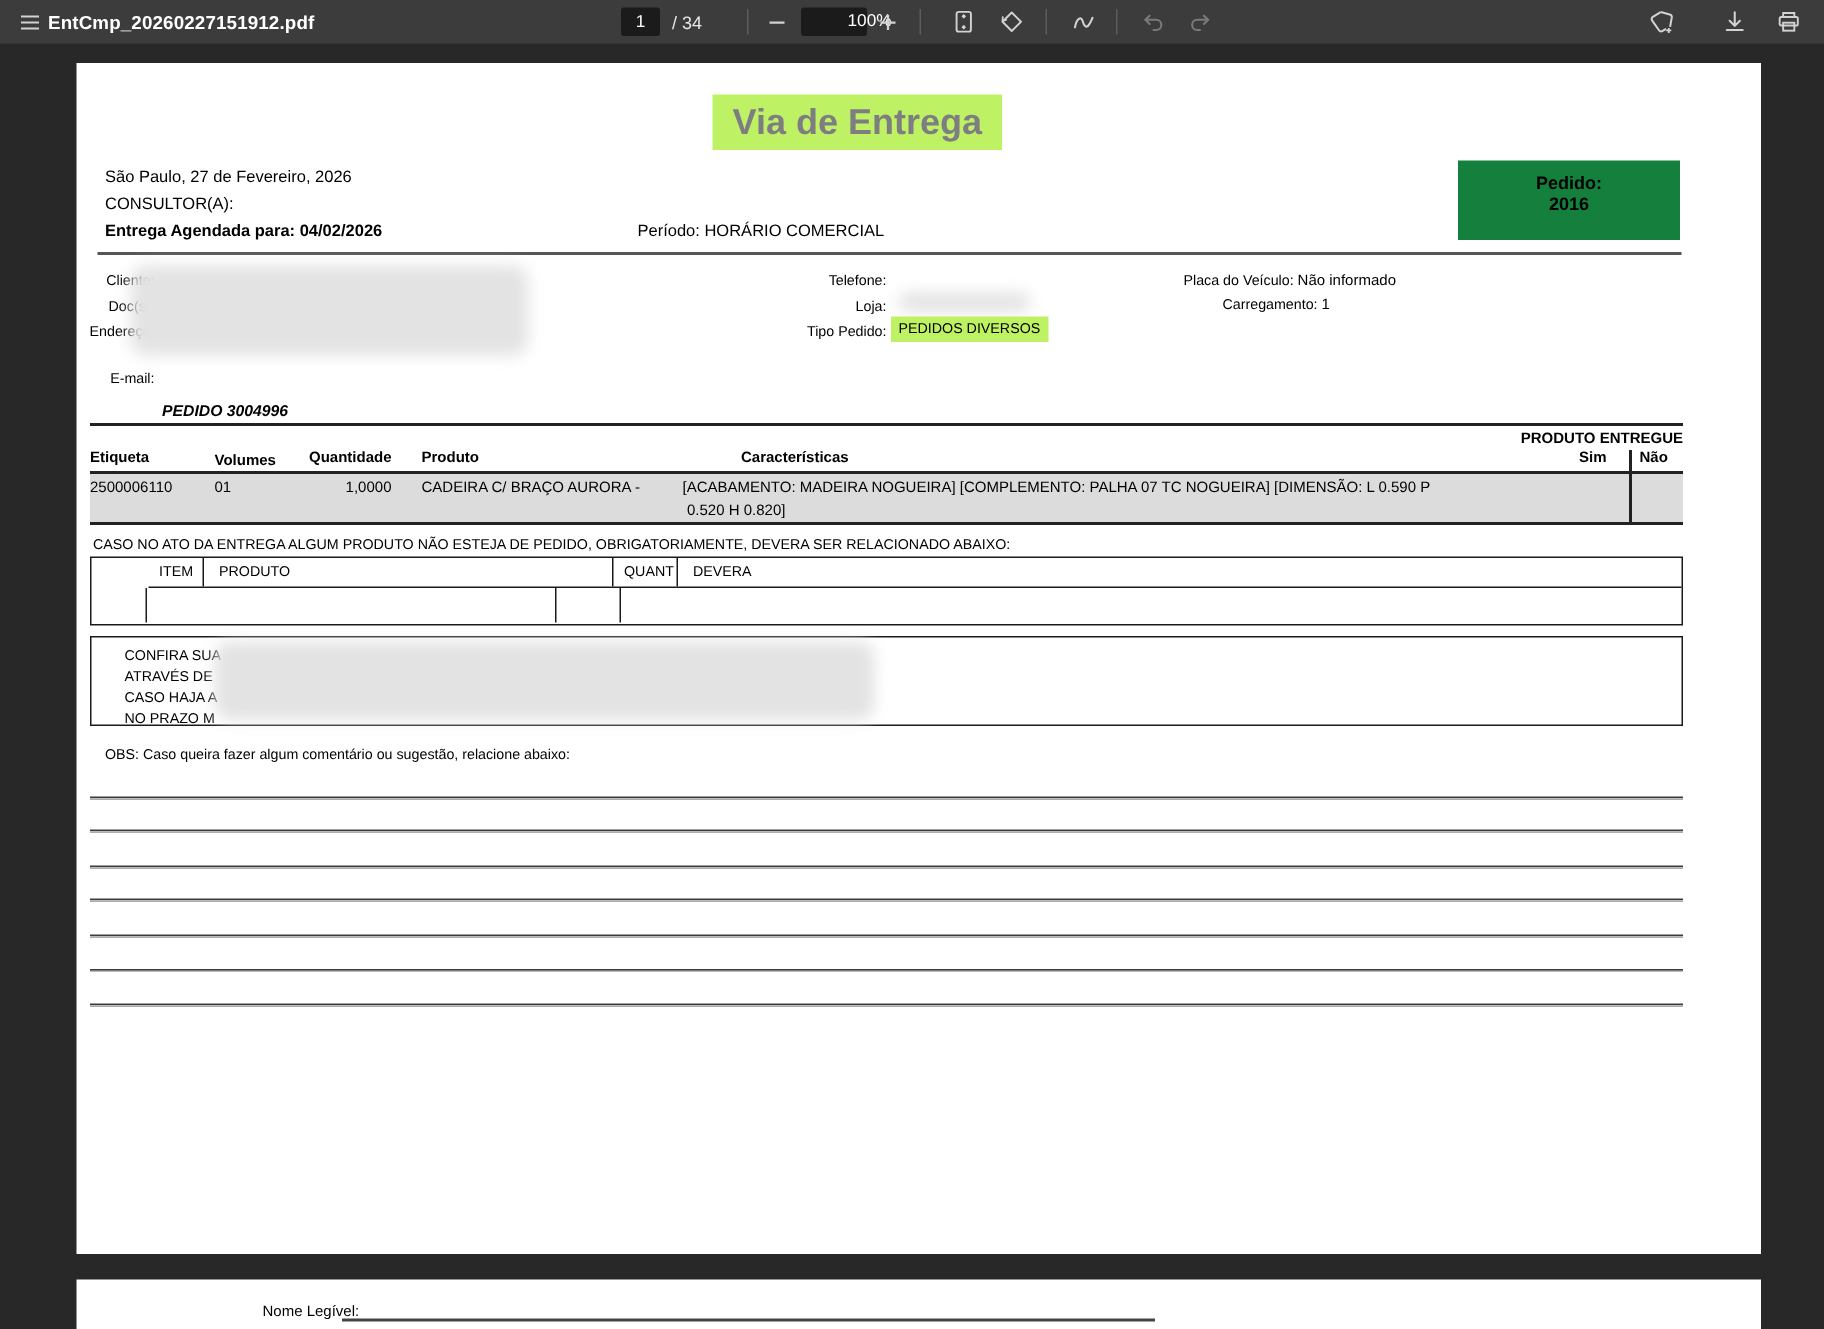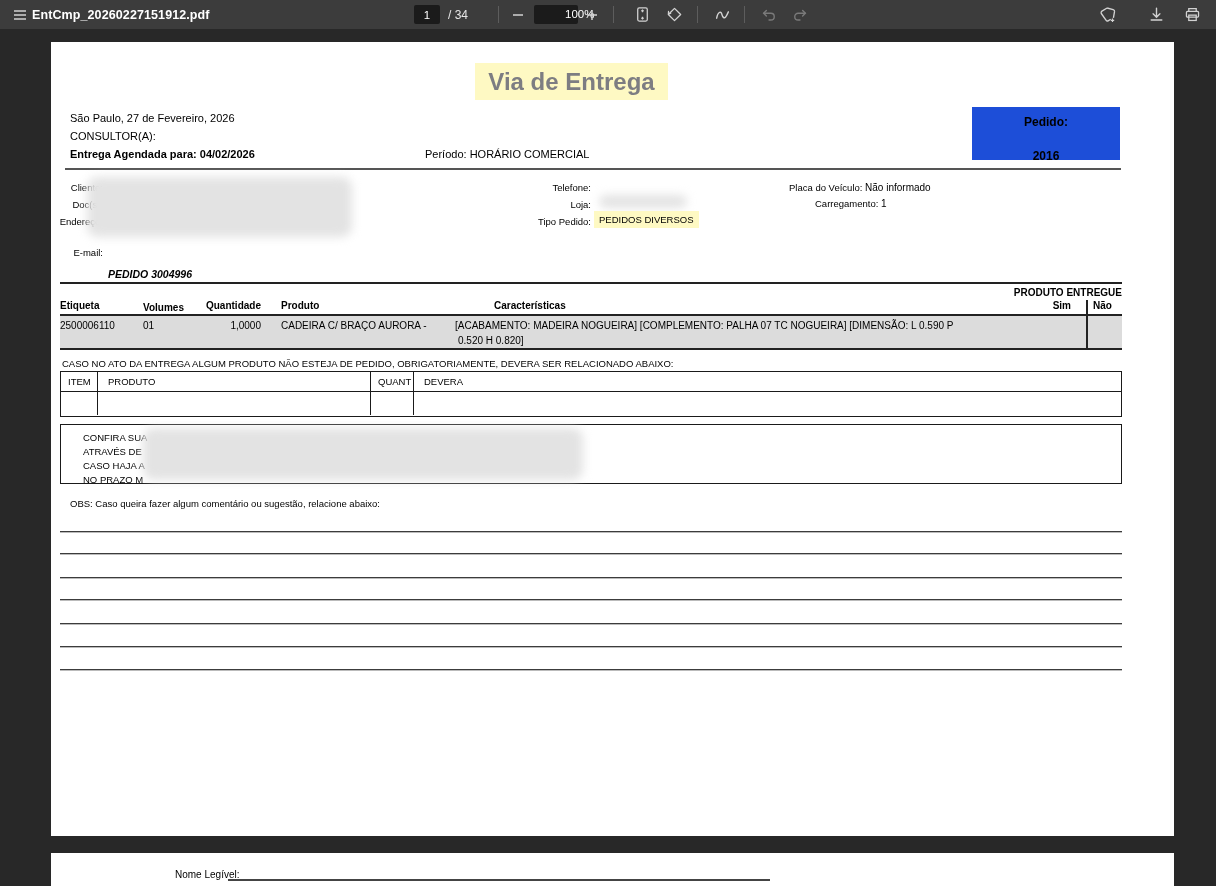--- a/index.html
+++ b/index.html
@@ -31,26 +31,26 @@
   }
   .p1 { top:42px; height:794px; }
   .p2 { top:853px; height:60px; }
   .abs { position:absolute; }
   .t95  { font-size:9.5px;  }
   .t10  { font-size:10px;   }
   .t105 { font-size:10.5px; }
   .t11  { font-size:11px;   }
   .bold { font-weight:bold; }
   .right { text-align:right; }
-  .hl { background:#fef9c3; }
+  .hl { background:#bef264; }
   .title-hl {
     display:flex; align-items:center; justify-content:center;
     font-size:24px; font-weight:bold; color:#7d7d82;
   }
-  .pedido-box { background:#1d4ed8; text-align:center; font-size:12px; font-weight:bold; }
+  .pedido-box { background:#15803d; text-align:center; font-size:12px; font-weight:bold; }
   .rule-thick { height:2px; background:#555555; }
   .tline { height:2px; background:#222222; }
   .blur-blob {
     background:#e3e3e3; border-radius:10px; filter:blur(5px);
   }
   .writing-line { height:2px; background:#3c3c3c; border-bottom:1px solid #bbbbbb; }
   .vline { width:2px; background:#222222; }
   .box-border { border:1.5px solid #1a1a1a; }
   .cell-r { border-right:1px solid #1a1a1a; }
 </style>
@@ -169,21 +169,21 @@
 
     <div class="abs title-hl hl" style="left:424px; top:21px; width:193px; height:37px;">Via de Entrega</div>
 
     <div class="abs t11" style="left:19px; top:70px;">São Paulo, 27 de Fevereiro, 2026</div>
     <div class="abs t11" style="left:19px; top:88px;">CONSULTOR(A):</div>
     <div class="abs t11 bold" style="left:19px; top:106px;">Entrega Agendada para: 04/02/2026</div>
     <div class="abs t11" style="left:374px; top:106px;">Período: HORÁRIO COMERCIAL</div>
 
     <div class="abs pedido-box" style="left:921px; top:65px; width:148px; height:53px;">
       <div style="margin-top:8px;">Pedido:</div>
-      <div style="margin-top:20px;">2016</div>
+      <div style="margin-top:0;">2016</div>
     </div>
 
     <div class="abs rule-thick" style="left:14px; top:126px; width:1056px;"></div>
 
     <div class="abs t95 right" style="left:0; top:140px; width:52px;">Cliente:</div>
     <div class="abs t95 right" style="left:0; top:157px; width:52px;">Doc(s):</div>
     <div class="abs t95 right" style="left:0; top:174px; width:52px;">Endereço:</div>
     <div class="abs t95 right" style="left:0; top:205px; width:52px;">E-mail:</div>
     <div class="abs blur-blob" style="left:36px; top:135px; width:265px; height:60px;"></div>
 
@@ -223,21 +223,21 @@
       <div class="abs t10" style="left:221px; top:4px;">CADEIRA C/ BRAÇO AURORA -</div>
       <div class="abs t10" style="left:395px; top:4px;">[ACABAMENTO: MADEIRA NOGUEIRA] [COMPLEMENTO: PALHA 07 TC NOGUEIRA] [DIMENSÃO: L 0.590 P</div>
       <div class="abs t10" style="left:398px; top:19px;">0.520 H 0.820]</div>
     </div>
     <div class="abs vline" style="left:1035px; top:258px; height:48px;"></div>
     <div class="abs tline" style="left:9px; top:306px; width:1062px;"></div>
 
     <div class="abs t95" style="left:11px; top:316px;">CASO NO ATO DA ENTREGA ALGUM PRODUTO NÃO ESTEJA DE PEDIDO, OBRIGATORIAMENTE, DEVERA SER RELACIONADO ABAIXO:</div>
 
     <div class="abs box-border" style="left:9px; top:329px; width:1062px; height:46px;">
-      <div style="display:flex; height:20px; border-bottom:1.5px solid #1a1a1a;">
+      <div style="display:flex; height:20px; border-bottom:1.5px solid #1a1a1a;margin-left:38px;">
         <div class="cell-r t95" style="width:37px; padding:4px 0 0 7px;">ITEM</div>
         <div class="cell-r t95" style="width:273px; padding:4px 0 0 10px;">PRODUTO</div>
         <div class="cell-r t95" style="width:43px; padding:4px 0 0 7px;">QUANT</div>
         <div class="t95" style="flex:1; padding:4px 0 0 10px;">DEVERA</div>
       </div>
       <div style="display:flex; height:23px;">
         <div class="cell-r" style="width:37px;"></div>
         <div class="cell-r" style="width:273px;"></div>
         <div class="cell-r" style="width:43px;"></div>
         <div style="flex:1;"></div>

